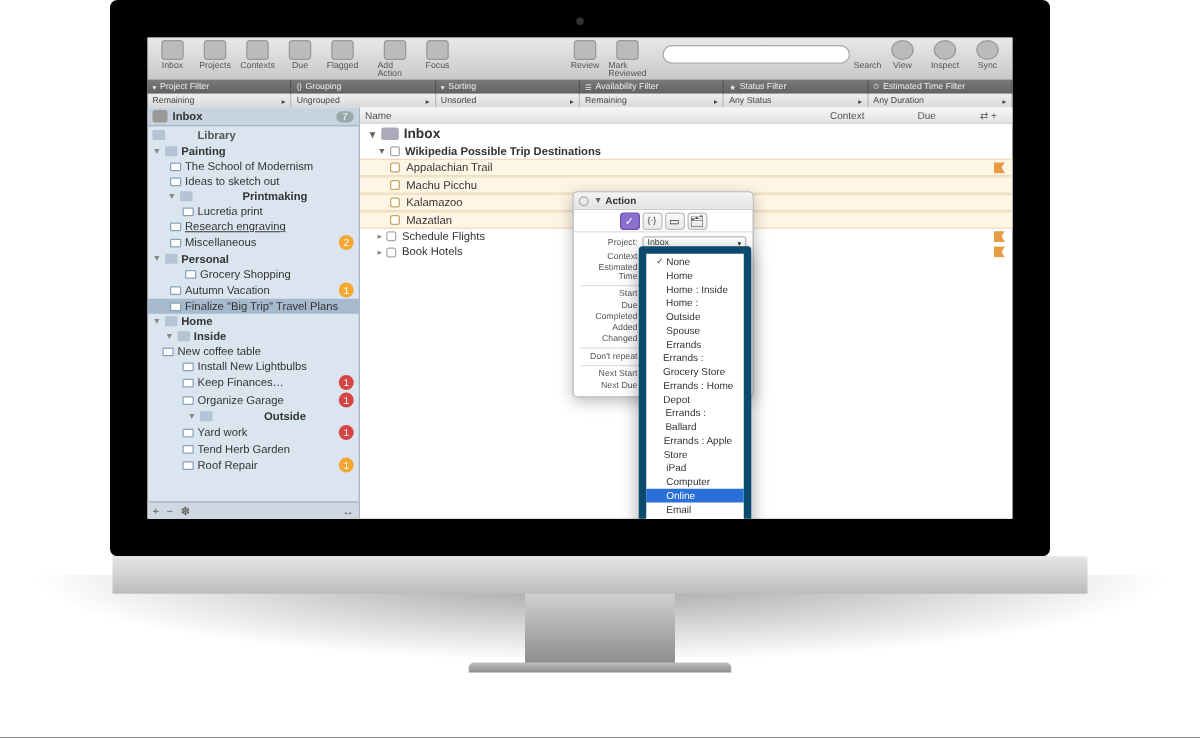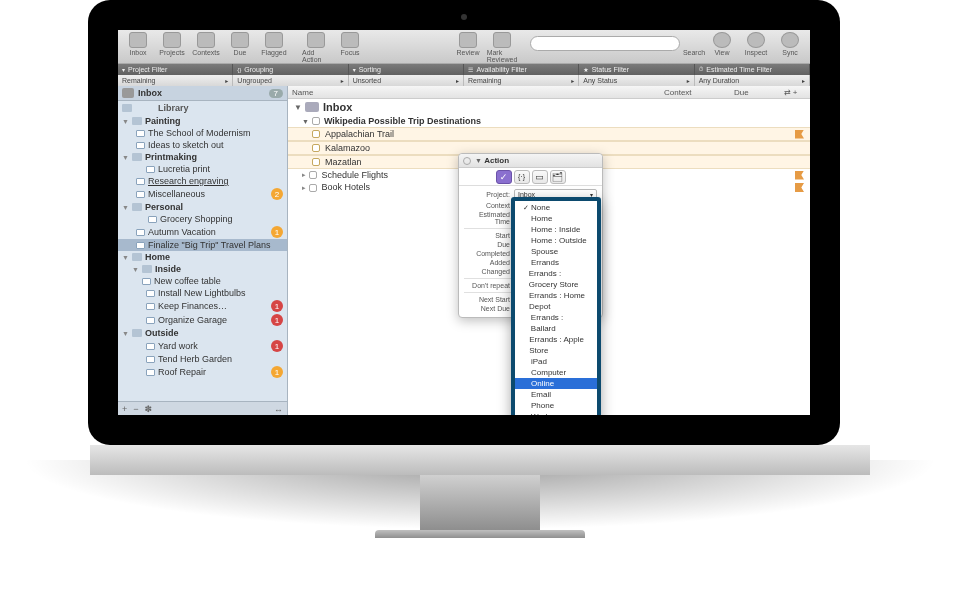--- a/index.html
+++ b/index.html
@@ -1,19 +1,19 @@
 <!DOCTYPE html>
 <html><head>
 <meta charset="utf-8">
 <style>
 * { margin:0; padding:0; box-sizing:border-box; font-family:"Lucida Grande","Helvetica Neue",Arial,sans-serif; }
 body { width:960px; height:590px; background:#fff; position:relative; overflow:hidden; }
 
 
-.monitor { position:absolute; left:88px; top:0; width:752px; height:445px; background:#000; border-radius:22px; padding:0; }
+.monitor { position:absolute; left:88px; top:0; width:752px; height:445px; background:#000; border-radius:6px; padding:0; }
 .webcam-dot { position:absolute; left:50%; transform:translateX(-50%); top:14px; width:6px; height:6px; background:#333; border-radius:50%; }
 .screen { position:absolute; left:30px; top:30px; right:30px; bottom:30px; background:#f0f0f0; overflow:hidden; font-size:9px; color:#333; }
 .stand { position:absolute; left:50%; transform:translateX(-50%); top:445px; width:780px; height:30px; background:linear-gradient(#e6e6e6,#bcbcbc); }
 .apple-logo { position:absolute; left:50%; transform:translateX(-50%); top:450px; font-size:18px; color:#555; }
 .neck { position:absolute; left:50%; transform:translateX(-50%); top:475px; width:120px; height:60px; background:linear-gradient(#d0d0d0,#888); }
 .foot { position:absolute; left:50%; transform:translateX(-50%); top:530px; width:210px; height:8px; background:linear-gradient(#bfbfbf,#8f8f8f); border-radius:4px 4px 0 0; }
 .shadow { position:absolute; left:20px; top:460px; width:920px; height:70px; background:radial-gradient(ellipse at center top, rgba(0,0,0,0.4), rgba(0,0,0,0) 70%); z-index:-1; }
 
 
 .toolbar { height:34px; background:linear-gradient(#e9e9e9,#c9c9c9); border-bottom:1px solid #aaa; display:flex; align-items:flex-start; padding:2px 6px 0; }
@@ -77,21 +77,21 @@
 .insp-tab { width:16px; height:14px; border:1px solid #bbb; border-radius:3px; background:linear-gradient(#fafafa,#e8e8e8); display:flex; align-items:center; justify-content:center; font-size:9px; }
 .insp-tab.active { background:#8a6fcf; border-color:#6b52a9; color:#fff; }
 .insp-body { padding:3px 5px; }
 .insp-row { display:flex; align-items:center; margin-bottom:2px; }
 .insp-row label { width:50px; text-align:right; padding-right:4px; color:#555; font-size:7px; }
 .insp-row .val { flex:1; height:11px; border:1px solid #bbb; border-radius:2px; background:#fff; font-size:7px; padding:0 3px; display:flex; align-items:center; }
 .insp-row .arrow { font-size:6px; margin-left:2px; }
 .insp-sep { height:1px; background:#e0e0e0; margin:3px 0; }
 
 
-.ctx-menu { position:absolute; left:393px; top:167px; width:90px; background:#fff; border:4px solid #0c4a6e; border-radius:3px; box-shadow:0 4px 14px rgba(0,0,0,0.35); font-size:8px; padding:1px 0; z-index:10; }
+.ctx-menu { position:absolute; left:393px; top:167px; width:90px; background:#fff; border:6px solid #0c4a6e; border-radius:3px; box-shadow:0 4px 14px rgba(0,0,0,0.35); font-size:8px; padding:1px 0; z-index:10; }
 .ctx-item { padding:0 8px; line-height:11px; cursor:pointer; display:flex; align-items:center; }
 .ctx-item.sel { background:#2a6fd8; color:#fff; }
 .ctx-item .tick { width:8px; font-size:7px; }
 </style>
 </head>
 <body>
 
 <div class="shadow"></div>
 <div class="monitor">
   <div class="webcam-dot"></div>
@@ -236,21 +236,21 @@
               <b class="txt">Painting</b>
             </div>
             <div class="sb-row" style="padding-left: 18px;">
               <span class="proj-ico"></span>
               <span class="txt">The School of Modernism</span>
             </div>
             <div class="sb-row" style="padding-left: 18px;">
               <span class="proj-ico"></span>
               <span class="txt">Ideas to sketch out</span>
             </div>
-            <div class="sb-row" style="padding-left: 4px;">
+            <div class="sb-row" style="padding-left: 16px; text-align: center;">
               <span class="disc">▼</span>
               <span class="fold" style="width:10px;height:8px;background:#b4c4d4;margin-right:3px;border-radius:1px"></span>
               <b class="txt">Printmaking</b>
             </div>
             <div class="sb-row" style="padding-left: 28px;">
               <span class="proj-ico"></span>
               <span class="txt">Lucretia print</span>
             </div>
             <div class="sb-row" style="padding-left: 18px; text-decoration: underline;">
               <span class="proj-ico"></span>
@@ -282,39 +282,39 @@
             <div class="sb-row" style="padding-left: 4px;">
               <span class="disc">▼</span>
               <span class="fold" style="width:10px;height:8px;background:#b4c4d4;margin-right:3px;border-radius:1px"></span>
               <b class="txt">Home</b>
             </div>
             <div class="sb-row" style="padding-left: 14px;">
               <span class="disc">▼</span>
               <span class="fold" style="width:10px;height:8px;background:#b4c4d4;margin-right:3px;border-radius:1px"></span>
               <b class="txt">Inside</b>
             </div>
-            <div class="sb-row" style="padding-left: 24px;">
+            <div class="sb-row" style="padding-left: 12px;">
               <span class="proj-ico"></span>
               <span class="txt">New coffee table</span>
             </div>
             <div class="sb-row" style="padding-left: 28px;">
               <span class="proj-ico"></span>
               <span class="txt">Install New Lightbulbs</span>
             </div>
             <div class="sb-row" style="padding-left: 28px;">
               <span class="proj-ico"></span>
               <span class="txt">Keep Finances…</span>
               <span class="badge red">1</span>
             </div>
             <div class="sb-row" style="padding-left: 28px;">
               <span class="proj-ico"></span>
               <span class="txt">Organize Garage</span>
               <span class="badge red">1</span>
             </div>
-            <div class="sb-row" style="padding-left: 4px;">
+            <div class="sb-row" style="padding-left: 32px; text-align: center;">
               <span class="disc">▼</span>
               <span class="fold" style="width:10px;height:8px;background:#b4c4d4;margin-right:3px;border-radius:1px"></span>
               <b class="txt">Outside</b>
             </div>
             <div class="sb-row" style="padding-left: 28px;">
               <span class="proj-ico"></span>
               <span class="txt">Yard work</span>
               <span class="badge red">1</span>
             </div>
             <div class="sb-row" style="padding-left: 28px;">
@@ -356,20 +356,24 @@
               <span class="chk"></span>
               <span>Wikipedia Possible Trip Destinations</span>
             </div>
             <div class="task lined">
               <span class="chk"></span>
               <span>Appalachian Trail</span>
               <span class="flag"></span>
             </div>
             <div class="task lined">
               <span class="chk"></span>
+              <span>Machu Picchu</span>
+            </div>
+            <div class="task lined">
+              <span class="chk"></span>
               <span>Kalamazoo</span>
             </div>
             <div class="task lined">
               <span class="chk"></span>
               <span>Mazatlan</span>
             </div>
             <div class="task plain" style="padding-left: 14px;">
               <span class="disc" style="font-size:7px;color:#888;margin-right:3px">▸</span>
               <span class="chk"></span>
               <span>Schedule Flights</span>

